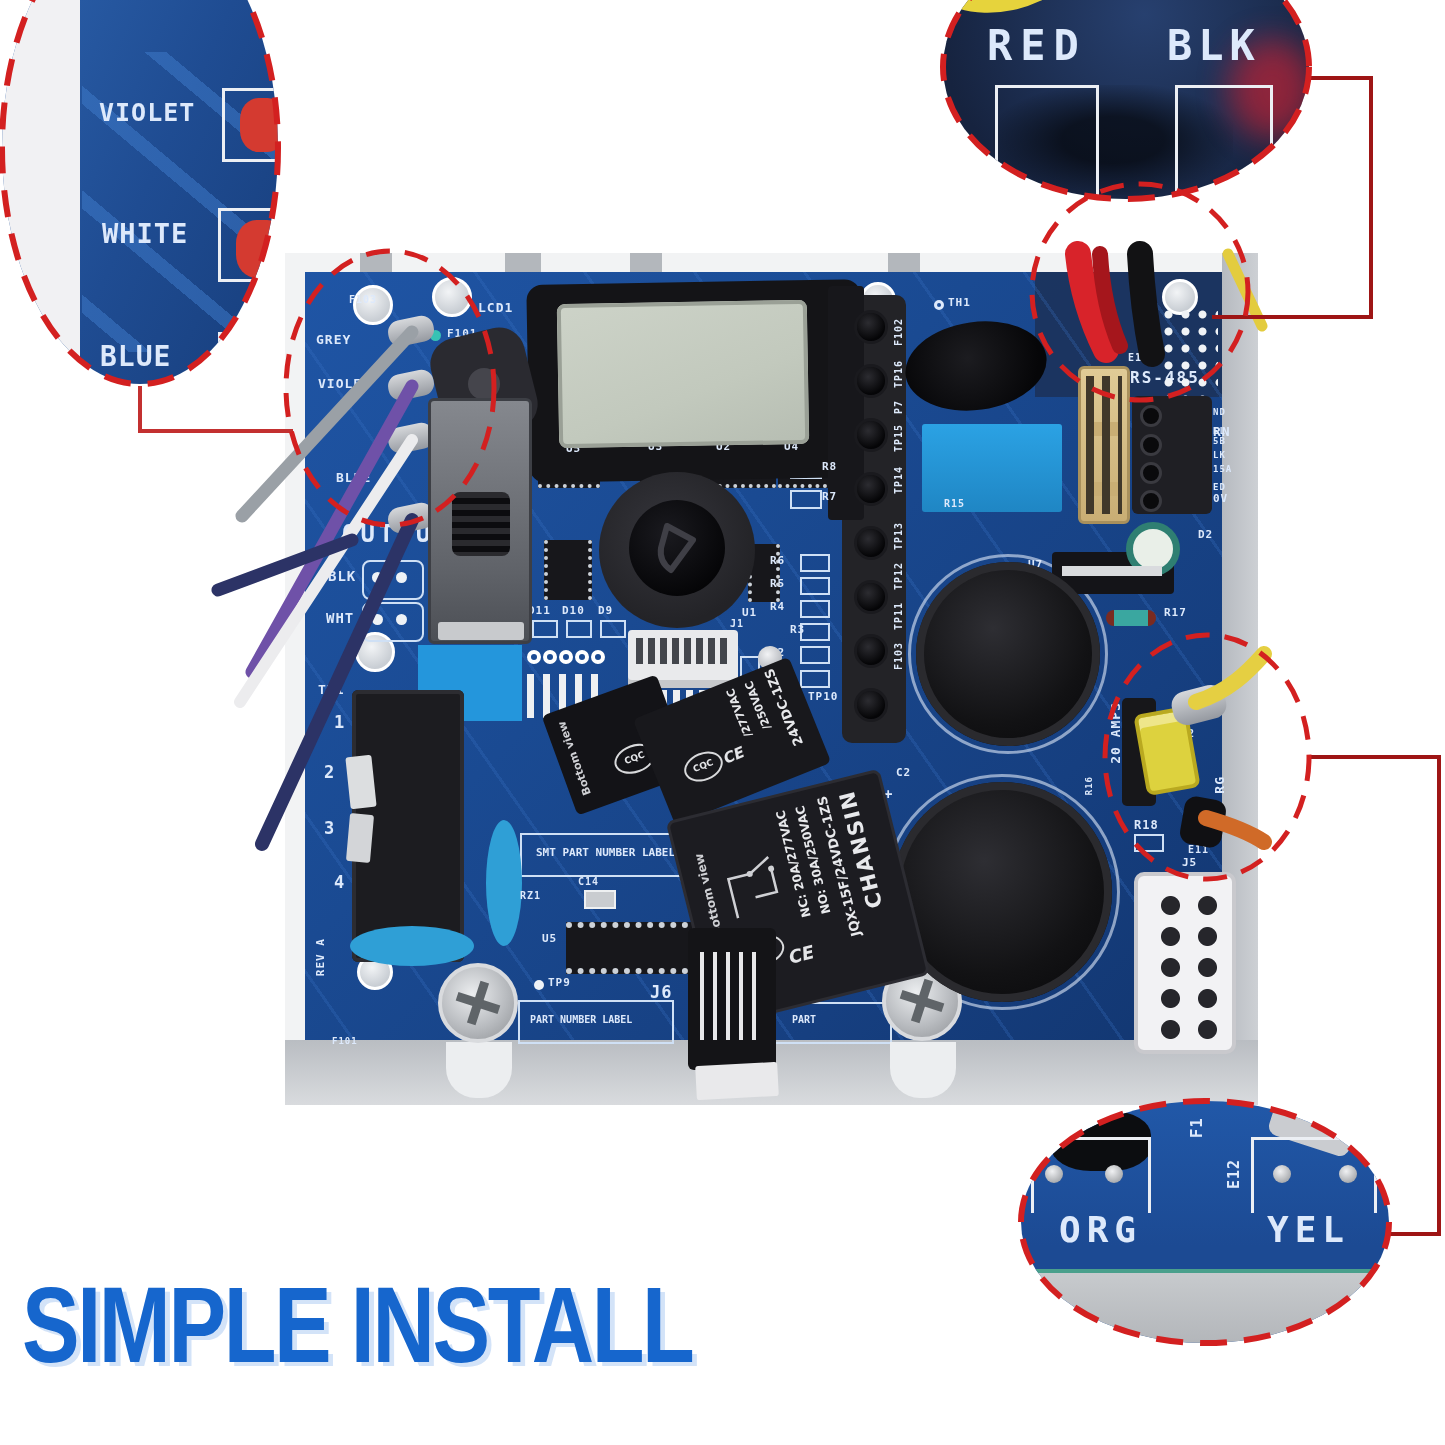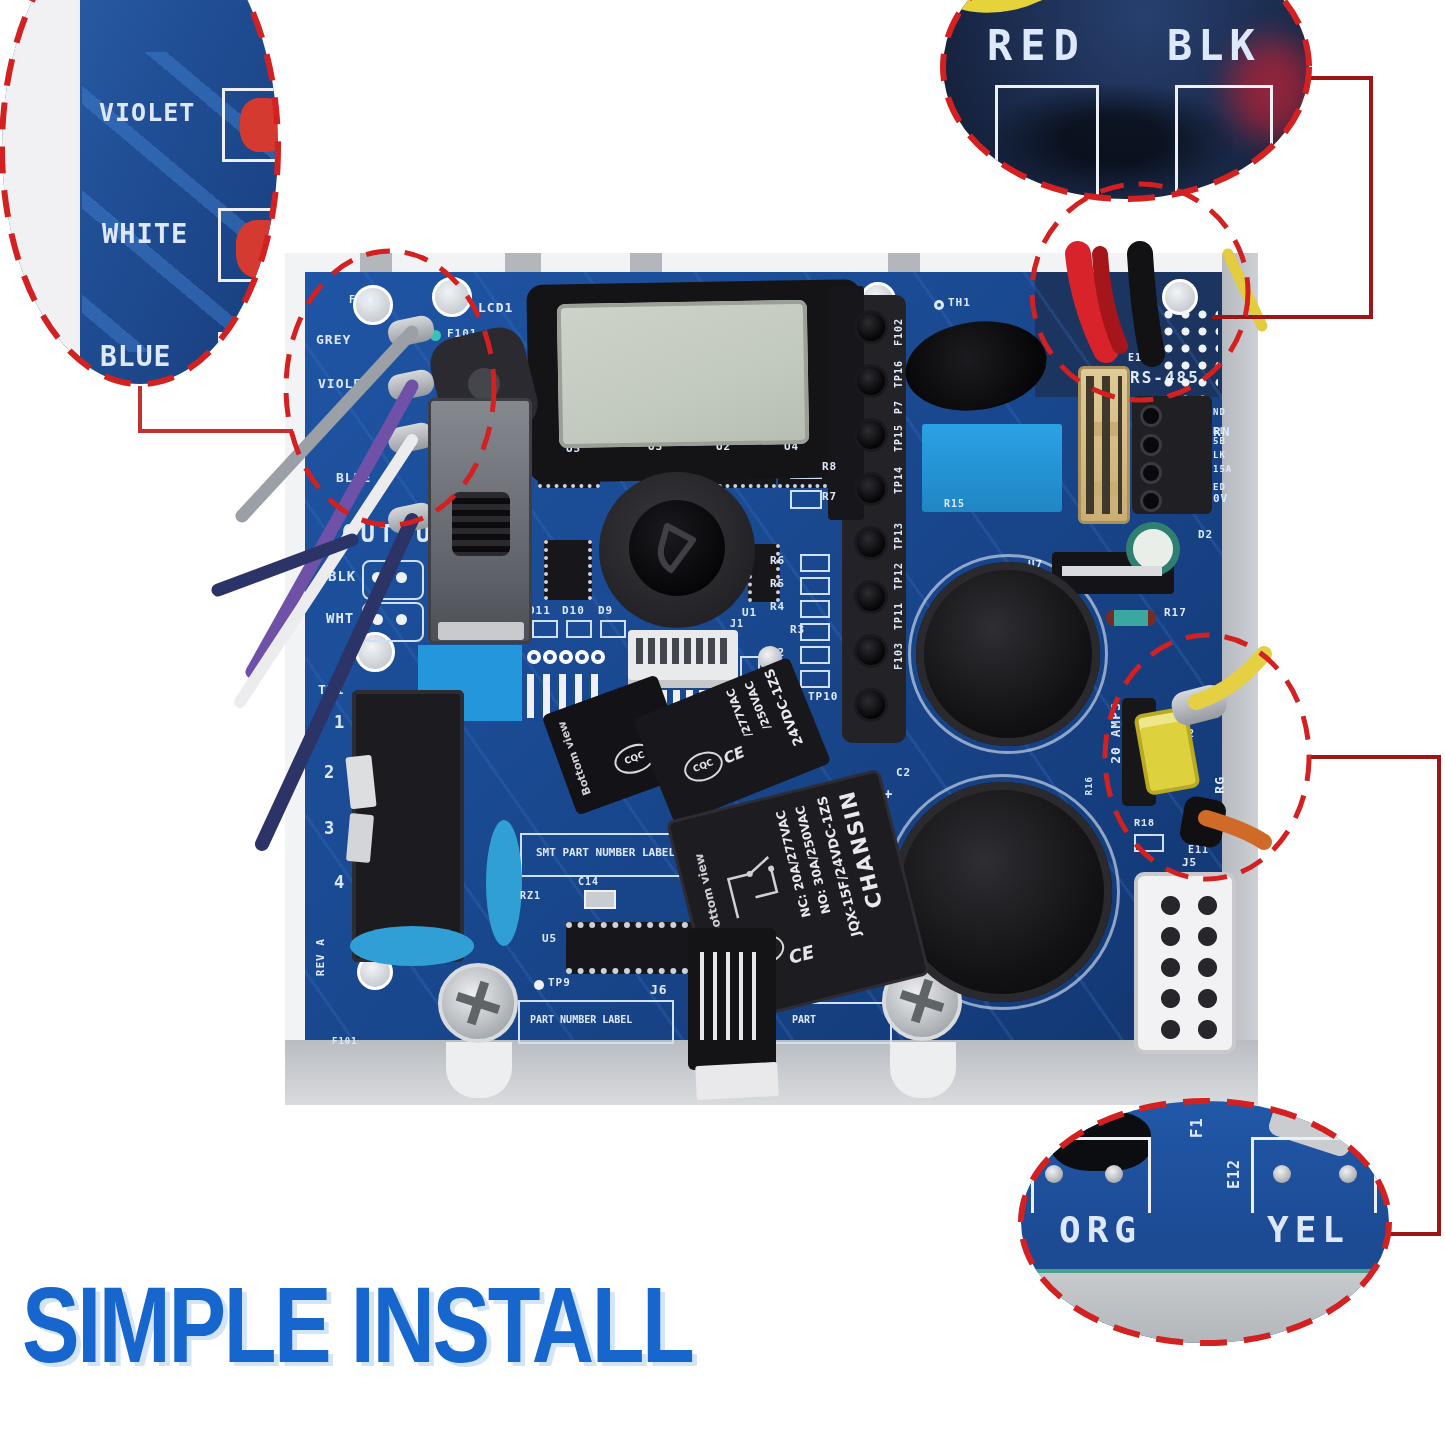--- a/index.html
+++ b/index.html
@@ -286,21 +286,21 @@
   <span class="sk" style="left:578px;top:876px;font-size:10px;">C14</span>
   <div class="abs" style="left:584px;top:890px;width:28px;height:15px;background:#c9ccd0;border:2px solid #eef0f2;z-index:4;"></div>
   <span class="sk" style="left:520px;top:890px;font-size:10px;">RZ1</span>
   <span class="sk" style="left:542px;top:932px;font-size:11px;">U5</span>
   <div class="chipline" style="left:566px;top:922px;width:180px;height:52px;border-top:6px dotted #cdd2d8;border-bottom:6px dotted #cdd2d8;"></div>
   <span class="sk" style="left:548px;top:976px;font-size:11px;">TP9</span>
   <div class="abs" style="left:534px;top:980px;width:10px;height:10px;border-radius:50%;background:#eef2f6;z-index:4;"></div>
 
   <div class="box" style="left:518px;top:1000px;width:152px;height:40px;"></div>
   <span class="sk" style="left:530px;top:1014px;font-size:10px;letter-spacing:0;">PART NUMBER LABEL</span>
-  <span class="sk" style="left:650px;top:982px;font-size:13px;">J6</span>
+  <span class="sk" style="left:650px;top:982px;font-size:17px;">J6</span>
   <div class="box" style="left:740px;top:1002px;width:148px;height:38px;"></div>
   <span class="sk" style="left:792px;top:1014px;font-size:10px;letter-spacing:0;">PART</span>
 
   <div class="abs" style="left:688px;top:928px;width:88px;height:142px;background:#141417;border-radius:6px;z-index:6;"></div>
   <div class="abs" style="left:700px;top:952px;width:64px;height:88px;z-index:7;
        background:repeating-linear-gradient(90deg,#e8e8ea 0 4px,transparent 4px 13px);"></div>
   <div class="abs" style="left:696px;top:1064px;width:82px;height:34px;background:#e9e9eb;transform:rotate(-3deg);z-index:6;border-radius:3px;"></div>
 
   <div class="screwbig" style="left:438px;top:963px;"></div>
   <div class="screwbig" style="left:882px;top:961px;"></div>
@@ -309,21 +309,21 @@
 
   <span class="sk skv" style="left:1108px;top:702px;font-size:13px;">20 AMPS</span>
   <div class="abs" style="left:1122px;top:698px;width:34px;height:108px;background:#17171a;border-radius:5px;z-index:4;"></div>
   <div class="abs" style="left:1140px;top:710px;width:54px;height:82px;background:#ddd23e;border:4px solid #b9a920;border-radius:8px;box-sizing:border-box;transform:rotate(-10deg);z-index:5;
               box-shadow:inset 0 10px 0 #eee68a;"></div>
   <div class="abs" style="left:1172px;top:688px;width:54px;height:34px;border-radius:14px;background:linear-gradient(180deg,#d6d8db,#9599a0);transform:rotate(-14deg);z-index:5;"></div>
   <span class="sk" style="left:1174px;top:728px;font-size:10px;">E12</span>
   <span class="sk skv" style="left:1212px;top:776px;font-size:13px;">RG</span>
   <div class="abs" style="left:1182px;top:798px;width:42px;height:48px;background:#101013;border-radius:12px;transform:rotate(10deg);z-index:5;"></div>
   <span class="sk" style="left:1168px;top:844px;font-size:10px;margin-left:20px;">E11</span>
-  <span class="sk" style="left:1134px;top:818px;font-size:10px;font-family:Liberation Mono, monospace;">R18</span>
+  <span class="sk" style="left:1134px;top:818px;font-size:12px;">R18</span>
   <div class="box" style="left:1134px;top:834px;width:26px;height:14px;"></div>
   <span class="sk skv" style="left:1084px;top:776px;font-size:9px;">R16</span>
 
   <span class="sk" style="left:1182px;top:856px;font-size:11px;">J5</span>
   <div class="abs" style="left:1134px;top:872px;width:102px;height:182px;background:#f2f2f4;border:4px solid #c9c9cd;border-radius:10px;box-sizing:border-box;z-index:6;"></div>
   <div class="abs" style="left:1148px;top:888px;width:74px;height:152px;z-index:7;
        background-image:radial-gradient(circle,#26262b 9px,transparent 10px);background-size:37px 31px;background-position:4px 2px;"></div>
 
   <svg class="overlay" width="1445" height="1445" viewBox="0 0 1445 1445">
 

